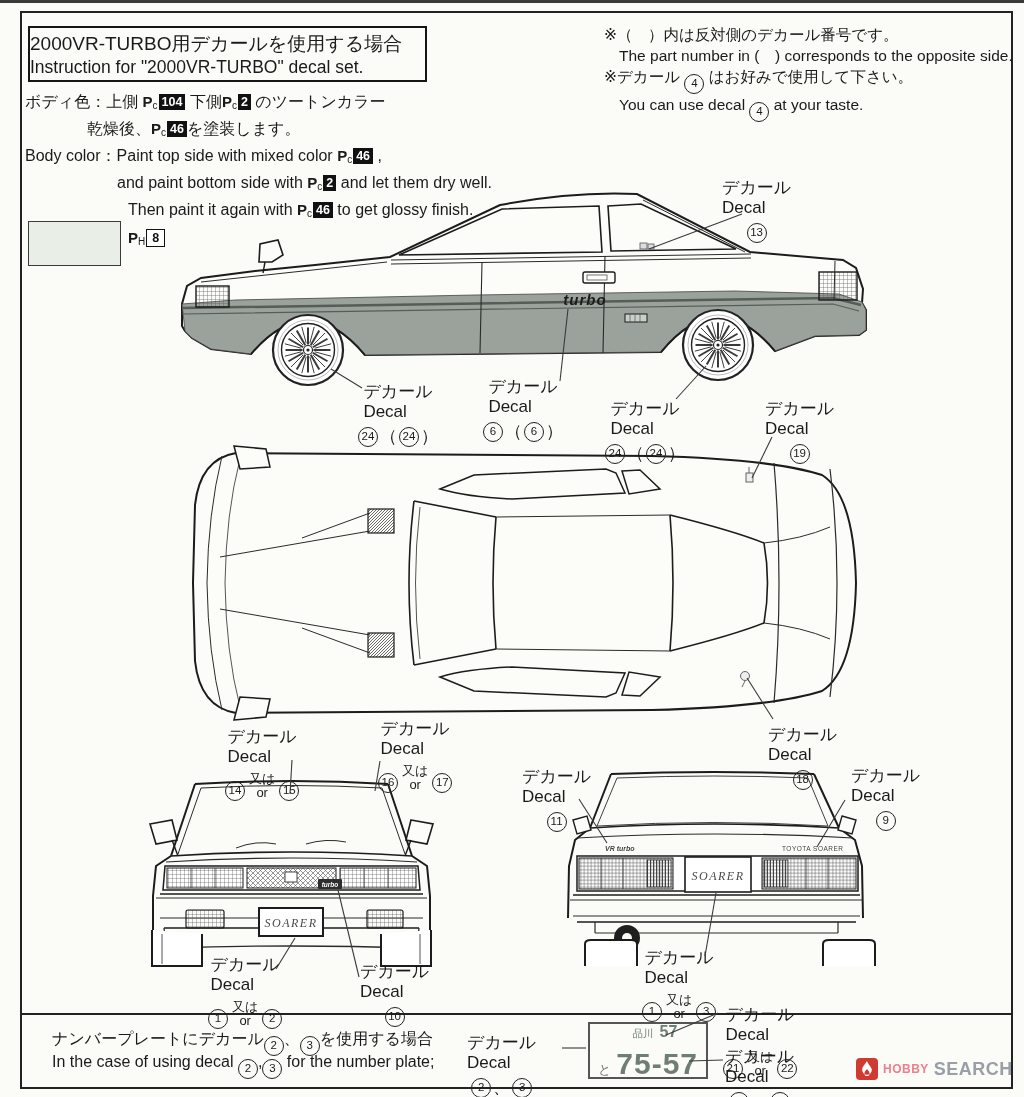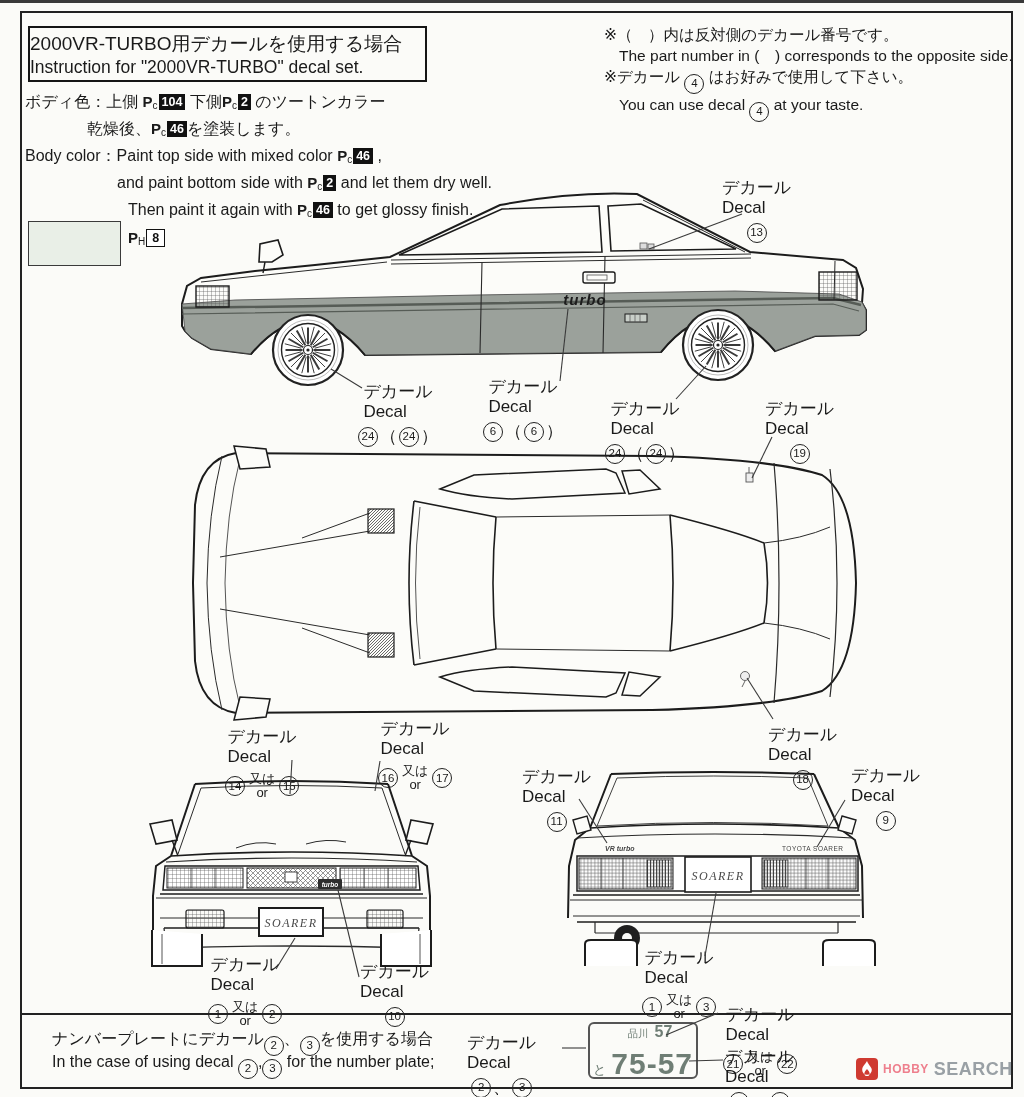--- a/index.html
+++ b/index.html
@@ -28,23 +28,23 @@
           vertical-align:-5px; }
   .stack { display:inline-flex; flex-direction:column; align-items:center; line-height:1.1; font-size:13px; margin:0 2px; vertical-align:-6px; }
   .paint { white-space:nowrap; }
   .pglyph { font-weight:800; font-size:15px; }
   .psub { font-size:10px; vertical-align:-2px; margin-right:1px; }
   .chip { display:inline-block; padding:0 3px; font-weight:700; font-size:12.5px; line-height:16px; vertical-align:1px; }
   .chip.black { background:#111; color:#fff; }
   .chip.white { border:1.6px solid #111; background:#fff; color:#111; padding:0 5px; }
   .callout { position:absolute; display:flex; align-items:center; gap:5px; font-size:17px; line-height:1.18; white-space:nowrap;flex-direction:column; }
   .cl-text div { white-space:nowrap; }
-  .cl-tokens { display:flex; align-items:center; gap:2px; }
+  .cl-tokens { display:flex; align-items:flex-end; gap:2px; }
   .bottom-note { left:52px; width:480px; font-size:16px; white-space:nowrap; }
-  .plate { left:588px; top:1022px; width:110px; height:57px; border:2px solid #555; border-radius:6px;
+  .plate { left:588px; top:1022px; width:120px; height:57px; border:2px solid #555; border-radius:0;
            color:#6f7e75; display:flex; flex-direction:column; align-items:center; justify-content:center; background:#fbfbf8; }
   .plate-row1 { display:flex; align-items:baseline; gap:6px; font-size:10.5px; margin-left:14px; }
   .plate-row1 .big { font-size:16px; font-weight:700;text-align:center; }
   .plate-row2 { display:flex; align-items:baseline; gap:5px; }
   .plate-row2 .kana { font-size:13px; }
   .plate-row2 .num { font-size:30px; font-weight:700; letter-spacing:1px; line-height:1;margin-top:8px; }
   .logo { left:856px; top:1058px; display:flex; align-items:center; gap:5px; }
   .flamebox { width:22px; height:22px; background:#cf3a31; border-radius:4px; display:flex; align-items:center; justify-content:center; }
   .logo-hobby { font-size:12px; font-weight:800; color:#ee7f8d; letter-spacing:0.5px; }
   .logo-search { font-size:18px; font-weight:800; color:#99a0a5; letter-spacing:0.5px; }

